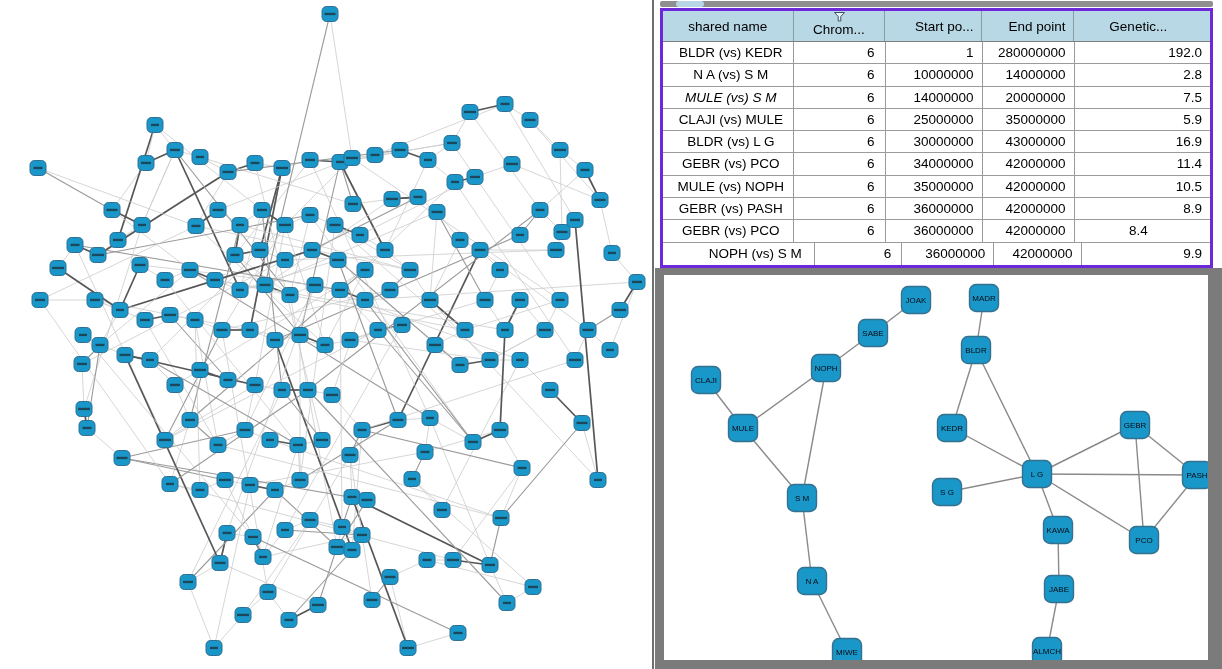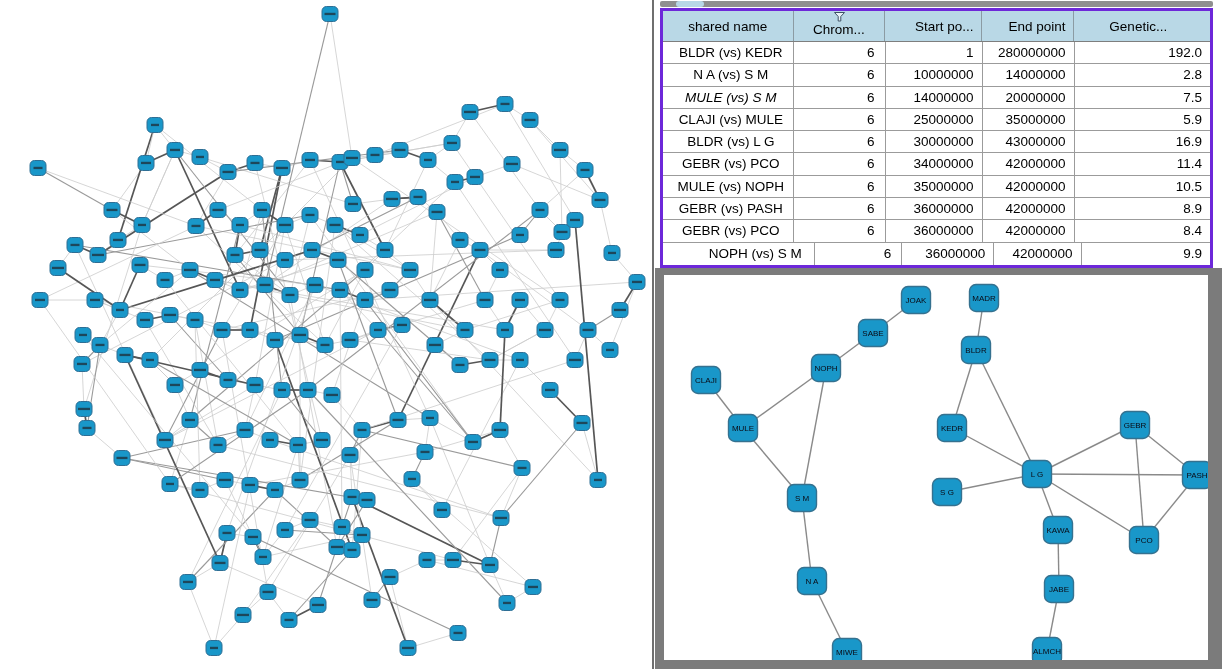--- a/index.html
+++ b/index.html
@@ -1142,21 +1142,21 @@
             <div class="cell ar" style="padding-right: 10px; width: 93px;">6</div>
             <div class="cell ar" style="width: 98px;">36000000</div>
             <div class="cell ar" style="width: 93px;">42000000</div>
             <div class="cell ar" style="width: 137px; text-align: right;">8.9</div>
           </div>
           <div class="t-row">
             <div class="cell al" style="width: 132px;">GEBR (vs) PCO</div>
             <div class="cell ar" style="padding-right: 10px; width: 93px;">6</div>
             <div class="cell ar" style="width: 98px;">36000000</div>
             <div class="cell ar" style="width: 93px;">42000000</div>
-            <div class="cell ar" style="width: 137px;">8.4</div>
+            <div class="cell ar" style="width: 137px; text-align: center;">8.4</div>
           </div>
           <div class="t-row">
             <div class="cell al" style="width: 132px; margin-left: 28px;">NOPH (vs) S M</div>
             <div class="cell ar" style="padding-right: 10px; width: 93px;">6</div>
             <div class="cell ar" style="width: 98px;">36000000</div>
             <div class="cell ar" style="width: 93px;">42000000</div>
             <div class="cell ar" style="width: 137px;">9.9</div>
           </div>
         </div>
     </div>

